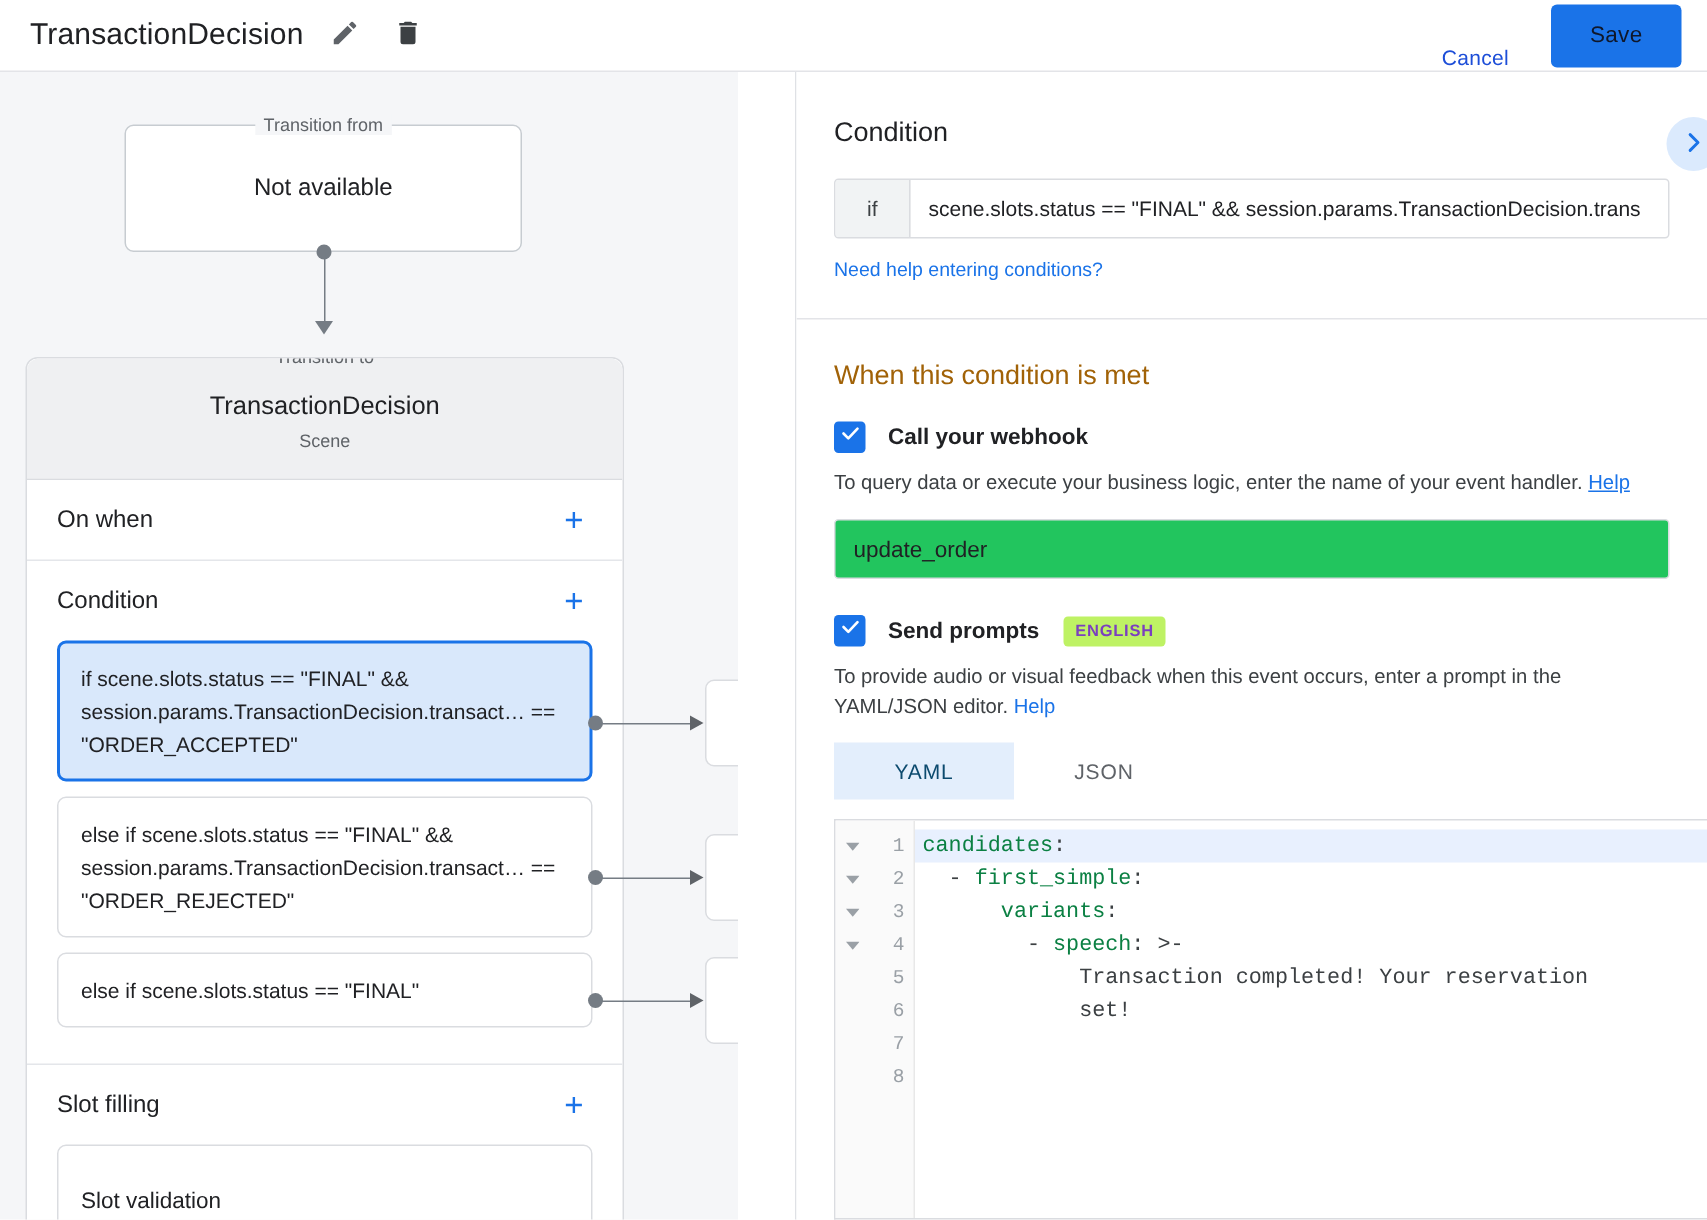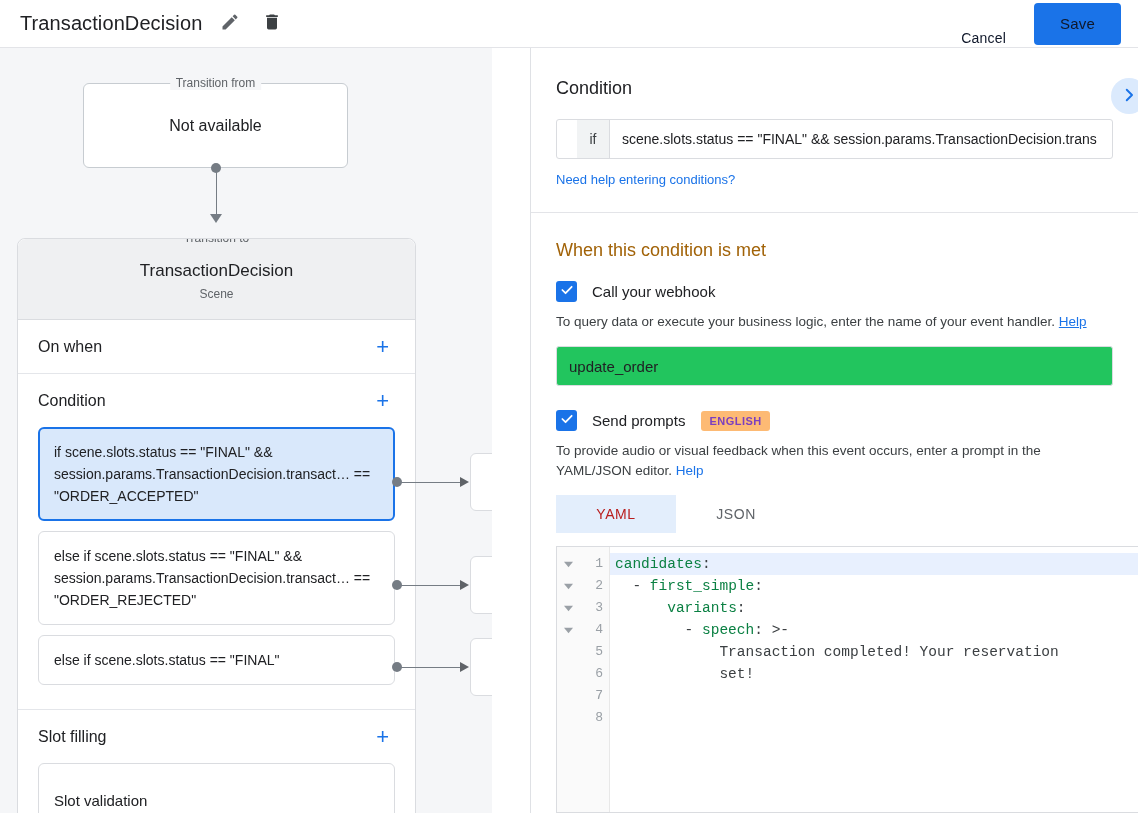--- a/index.html
+++ b/index.html
@@ -29,21 +29,21 @@
   }
   .header-icon-btn {
     width: 28px; height: 28px;
     margin-left: 14px;
     display: flex; align-items: center; justify-content: center;
     cursor: pointer;
     background: none; border: none; padding: 0;
   }
   .header-spacer { flex: 1; }
   .cancel-btn {
-    color: #0f172a;
+    color: #1d4ed8;
     font-size: 14px;
     font-weight: 500;
     background: none; border: none;
     padding: 8px 14px;
     cursor: pointer;
     letter-spacing: 0.2px;
     margin-top: 29px;
   }
   .save-btn {
     background: #1a73e8;
@@ -247,25 +247,25 @@
   }
   .if-row {
     display: flex;
     border: 1px solid #dadce0;
     border-radius: 3px;
     height: 40px;
     overflow: hidden;
     background: #ffffff;
   }
   .if-label {
-    width: 33px;
+    width: 50px;
     background: #f1f3f4;
     border-right: 1px solid #dadce0;
     display: flex; align-items: center; justify-content: center;
-    font-size: 14px; color: #3c4043; margin-left: 20px;
+    font-size: 14px; color: #3c4043;
   }
   .if-input {
     flex: 1;
     border: none; outline: none;
     font-size: 14px;
     color: #202124;
     padding: 0 12px;
     font-family: "Liberation Sans", sans-serif;
     background: transparent;
   }
@@ -293,27 +293,27 @@
     width: 21px; height: 21px;
     background: #1a73e8;
     border-radius: 3px;
     display: flex; align-items: center; justify-content: center;
     cursor: pointer;
     flex: none;
   }
   .check-label {
     margin-left: 15px;
     font-size: 15px;
-    font-weight: normal;
+    font-weight: bold;
     color: #202124;
     text-align: right;
   }
   .lang-chip {
     margin-left: 16px;
-    background: #fdba74;
+    background: #bef264;
     color: #7b3fbf;
     font-size: 11px;
     font-weight: bold;
     letter-spacing: 0.5px;
     padding: 4px 8px;
     border-radius: 3px;
   }
   .desc {
     font-size: 13.5px;
     color: #3c4043;
@@ -346,21 +346,21 @@
     font-size: 14px;
     font-weight: 500;
     letter-spacing: 0.6px;
     cursor: pointer;
     color: #5f6368;
     background: transparent;
     border: none;
     font-family: "Liberation Sans", sans-serif;
   }
   .tab.active {
-    color: #b91c1c;
+    color: #0c4a6e;
     background: #e3eefc;
   }
 
   .editor {
     position: absolute;
     left: 556px; top: 546px;
     width: 582px; height: 267px;
     border: 1px solid #dadce0;
     border-right: none;
     background: #ffffff;

